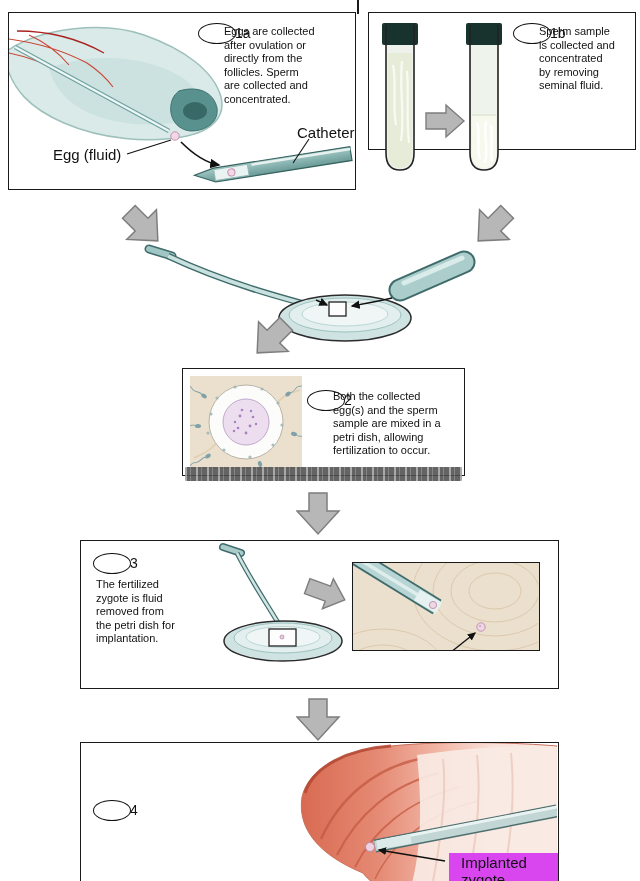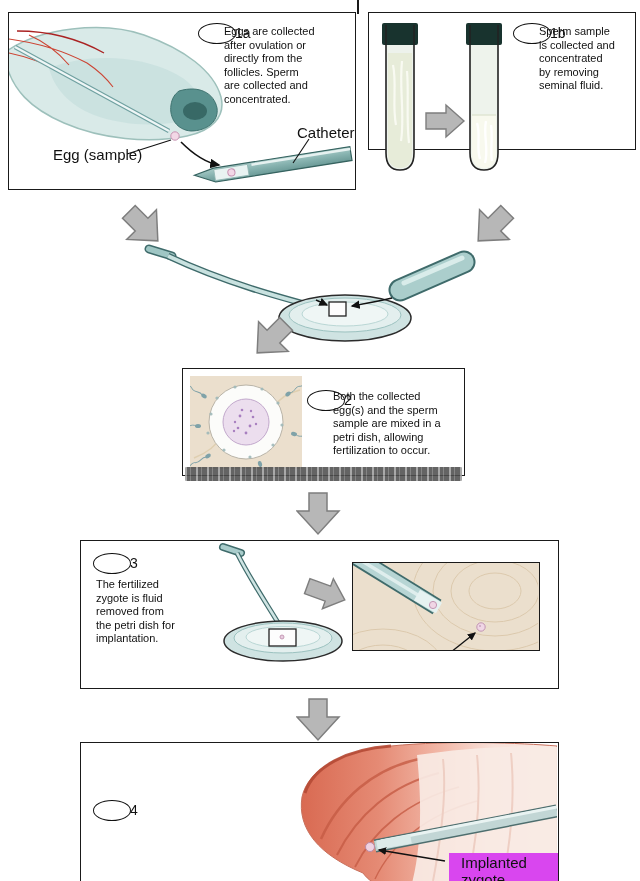--- a/index.html
+++ b/index.html
@@ -66,21 +66,21 @@
       <path d="M118,141 L162,127" stroke="#111" stroke-width="1.1"></path>
       <path d="M300,126 L284,150" stroke="#111" stroke-width="1.1"></path>
     </svg>
     <span class="circle" style="left:189px;top:10px">1a</span>
     <div class="steptext" style="left:215px;top:12px;width:130px">Eggs are collected
 after ovulation or
 directly from the
 follicles. Sperm
 are collected and
 concentrated.</div>
-    <div class="lbl" style="left:44px;top:133px">Egg (sample)</div>
+    <div class="lbl" style="left:44px;top:133px">Egg (fluid)</div>
     <div class="lbl" style="left:288px;top:111px">Catheter</div>
   </section>
 
   <section class="panel" style="left:368px;top:12px;width:268px;height:138px">
     <svg width="264" height="174" viewBox="0 0 264 174">
 
       <path d="M17,12 L17,140 Q17,157 31,157 Q45,157 45,140 L45,12 Z" fill="#edf2ec"></path>
       <rect x="13" y="10" width="36" height="22" rx="2" fill="#18332e"></rect>
       <path d="M19,40 L19,140 Q19,155 31,155 Q43,155 43,140 L43,40 Z" fill="#e7ecd9"></path>
       <path d="M24,52 C28,70 23,92 27,112 M33,48 C30,75 36,102 32,128 M38,58 C40,80 37,106 40,130" stroke="#fbfdf6" stroke-width="2.2" fill="none" opacity="0.85"></path>

